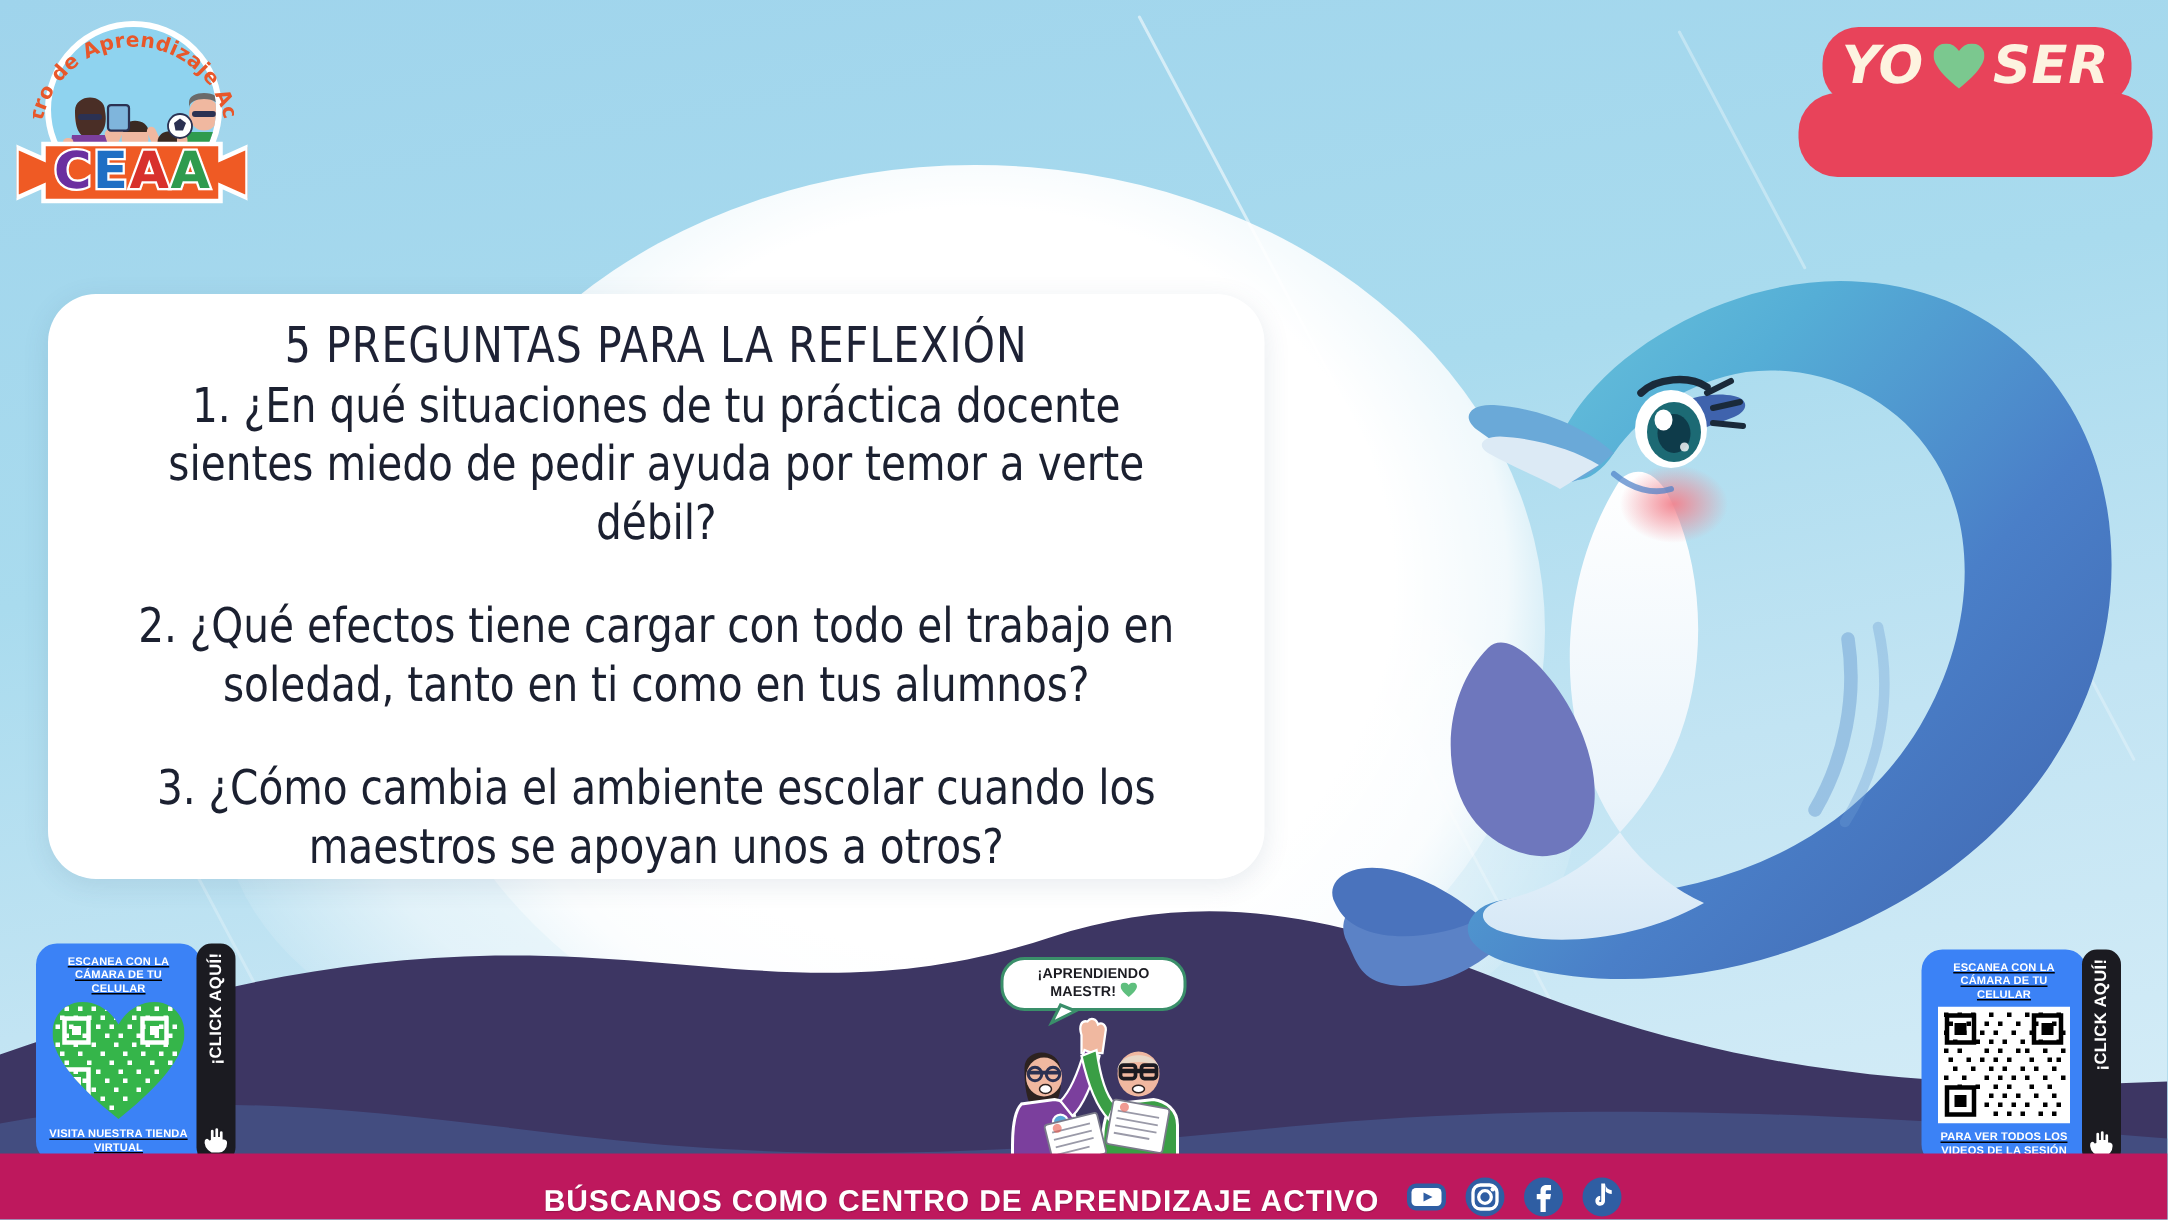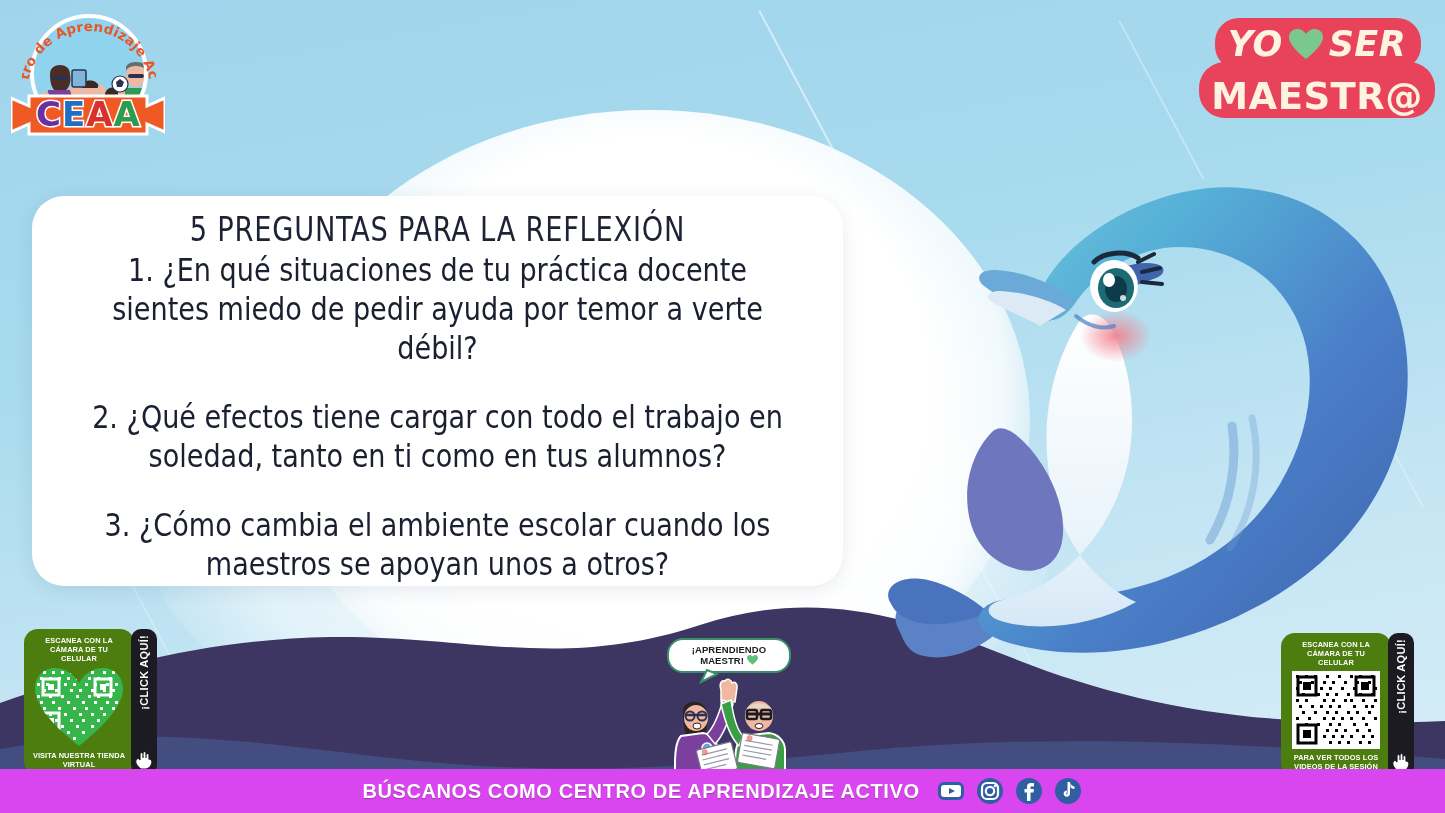--- a/index.html
+++ b/index.html
@@ -28,21 +28,21 @@
   }
   .glow2 {
     position: absolute; left: 150px; top: 330px; width: 900px; height: 430px;
     background: radial-gradient(ellipse at 50% 50%, rgba(255,255,255,.95) 0%, rgba(255,255,255,.55) 55%, rgba(255,255,255,0) 75%);
     border-radius: 50%;
   }
   .wave { position: absolute; left: 0; width: 1445px; }
   .wave-back { bottom: 0; height: 260px; }
   .footer-bar {
     position: absolute; left: 0; bottom: 0; width: 1445px; height: 44px;
-    background: #d946ef; display: flex; align-items: center; justify-content: center;
+    background: #be185d; display: flex; align-items: flex-end; justify-content: center;
   }
   .footer-text {
     color: #fff; font-weight: bold; font-size: 20px; letter-spacing: .6px;
     font-family: "Liberation Sans", sans-serif;
     text-shadow: 0 1px 1px rgba(0,0,0,.25);
   }
   .social-row { display: flex; align-items: center; gap: 9px; margin-left: 16px; }
   .social { width: 30px; height: 30px; display: flex; align-items: center; justify-content: center; }
 
   
@@ -108,22 +108,22 @@
     text-align: center; color: #1b2030;
     font-family: "DejaVu Sans Condensed", "Liberation Sans Narrow", "Liberation Sans", sans-serif;
     font-size: 32px; font-weight: 400; line-height: 1.22;
     transform: scaleX(.94);
   }
   .q + .q { margin-top: 30px; }
 
   
   .qr-block { position: absolute; display: flex; align-items: stretch; }
   .qr-card {
-    background: #4d7c0f; border-radius: 14px; padding: 7px 8px 6px;
-    display: flex; flex-direction: column; align-items: center; width: 110px;
+    background: #3b82f6; border-radius: 14px; padding: 7px 8px 6px;
+    display: flex; flex-direction: column; align-items: center; width: 110px; text-decoration: underline;
   }
   .qr-cap {
     color: #fff; font-size: 7.4px; font-weight: bold; text-align: center;
     line-height: 1.22; letter-spacing: .1px;
   }
   .qr-cap.bottom { margin-top: 4px; }
   .qr-img { margin: 4px 0 0; }
   .click-tab {
     background: #1b1b21; border-radius: 10px; margin-left: -3px;
     width: 26px; display: flex; flex-direction: column;
@@ -281,23 +281,20 @@
 
   <div class="maestro">
     <div class="mblob" style="left:18px; top:4px; width:206px; height:52px;"></div>
     <div class="mblob" style="left:2px; top:48px; width:236px; height:56px; border-radius:26px;"></div>
     <div class="maestro-row" style="height:52px; margin-top:4px;font-style:italic;">
       <span class="mtxt" style="font-size:35px;">YO</span>
       <svg width="34" height="31" viewBox="0 0 34 31" style="position:relative;">
         <path d="M17,30 C3,19 0,12 0,8 C0,3 4,0 8.5,0 C12,0 15,2 17,5 C19,2 22,0 25.5,0 C30,0 34,3 34,8 C34,12 31,19 17,30 Z" fill="#7bc88f"></path>
       </svg>
       <span class="mtxt" style="font-size:35px;">SER</span>
-    </div>
-    <div class="maestro-row" style="height:52px;">
-      <span class="mtxt" style="font-size:37px;">MAESTR@</span>
     </div>
   </div>
 
 
   <div class="card">
     <div class="card-title">5 PREGUNTAS PARA LA REFLEXIÓN</div>
     <div class="q">1. ¿En qué situaciones de tu práctica docente sientes miedo de pedir ayuda por temor a verte débil?</div>
     <div class="q">2. ¿Qué efectos tiene cargar con todo el trabajo en soledad, tanto en ti como en tus alumnos?</div>
     <div class="q">3. ¿Cómo cambia el ambiente escolar cuando los maestros se apoyan unos a otros?</div>
   </div>

